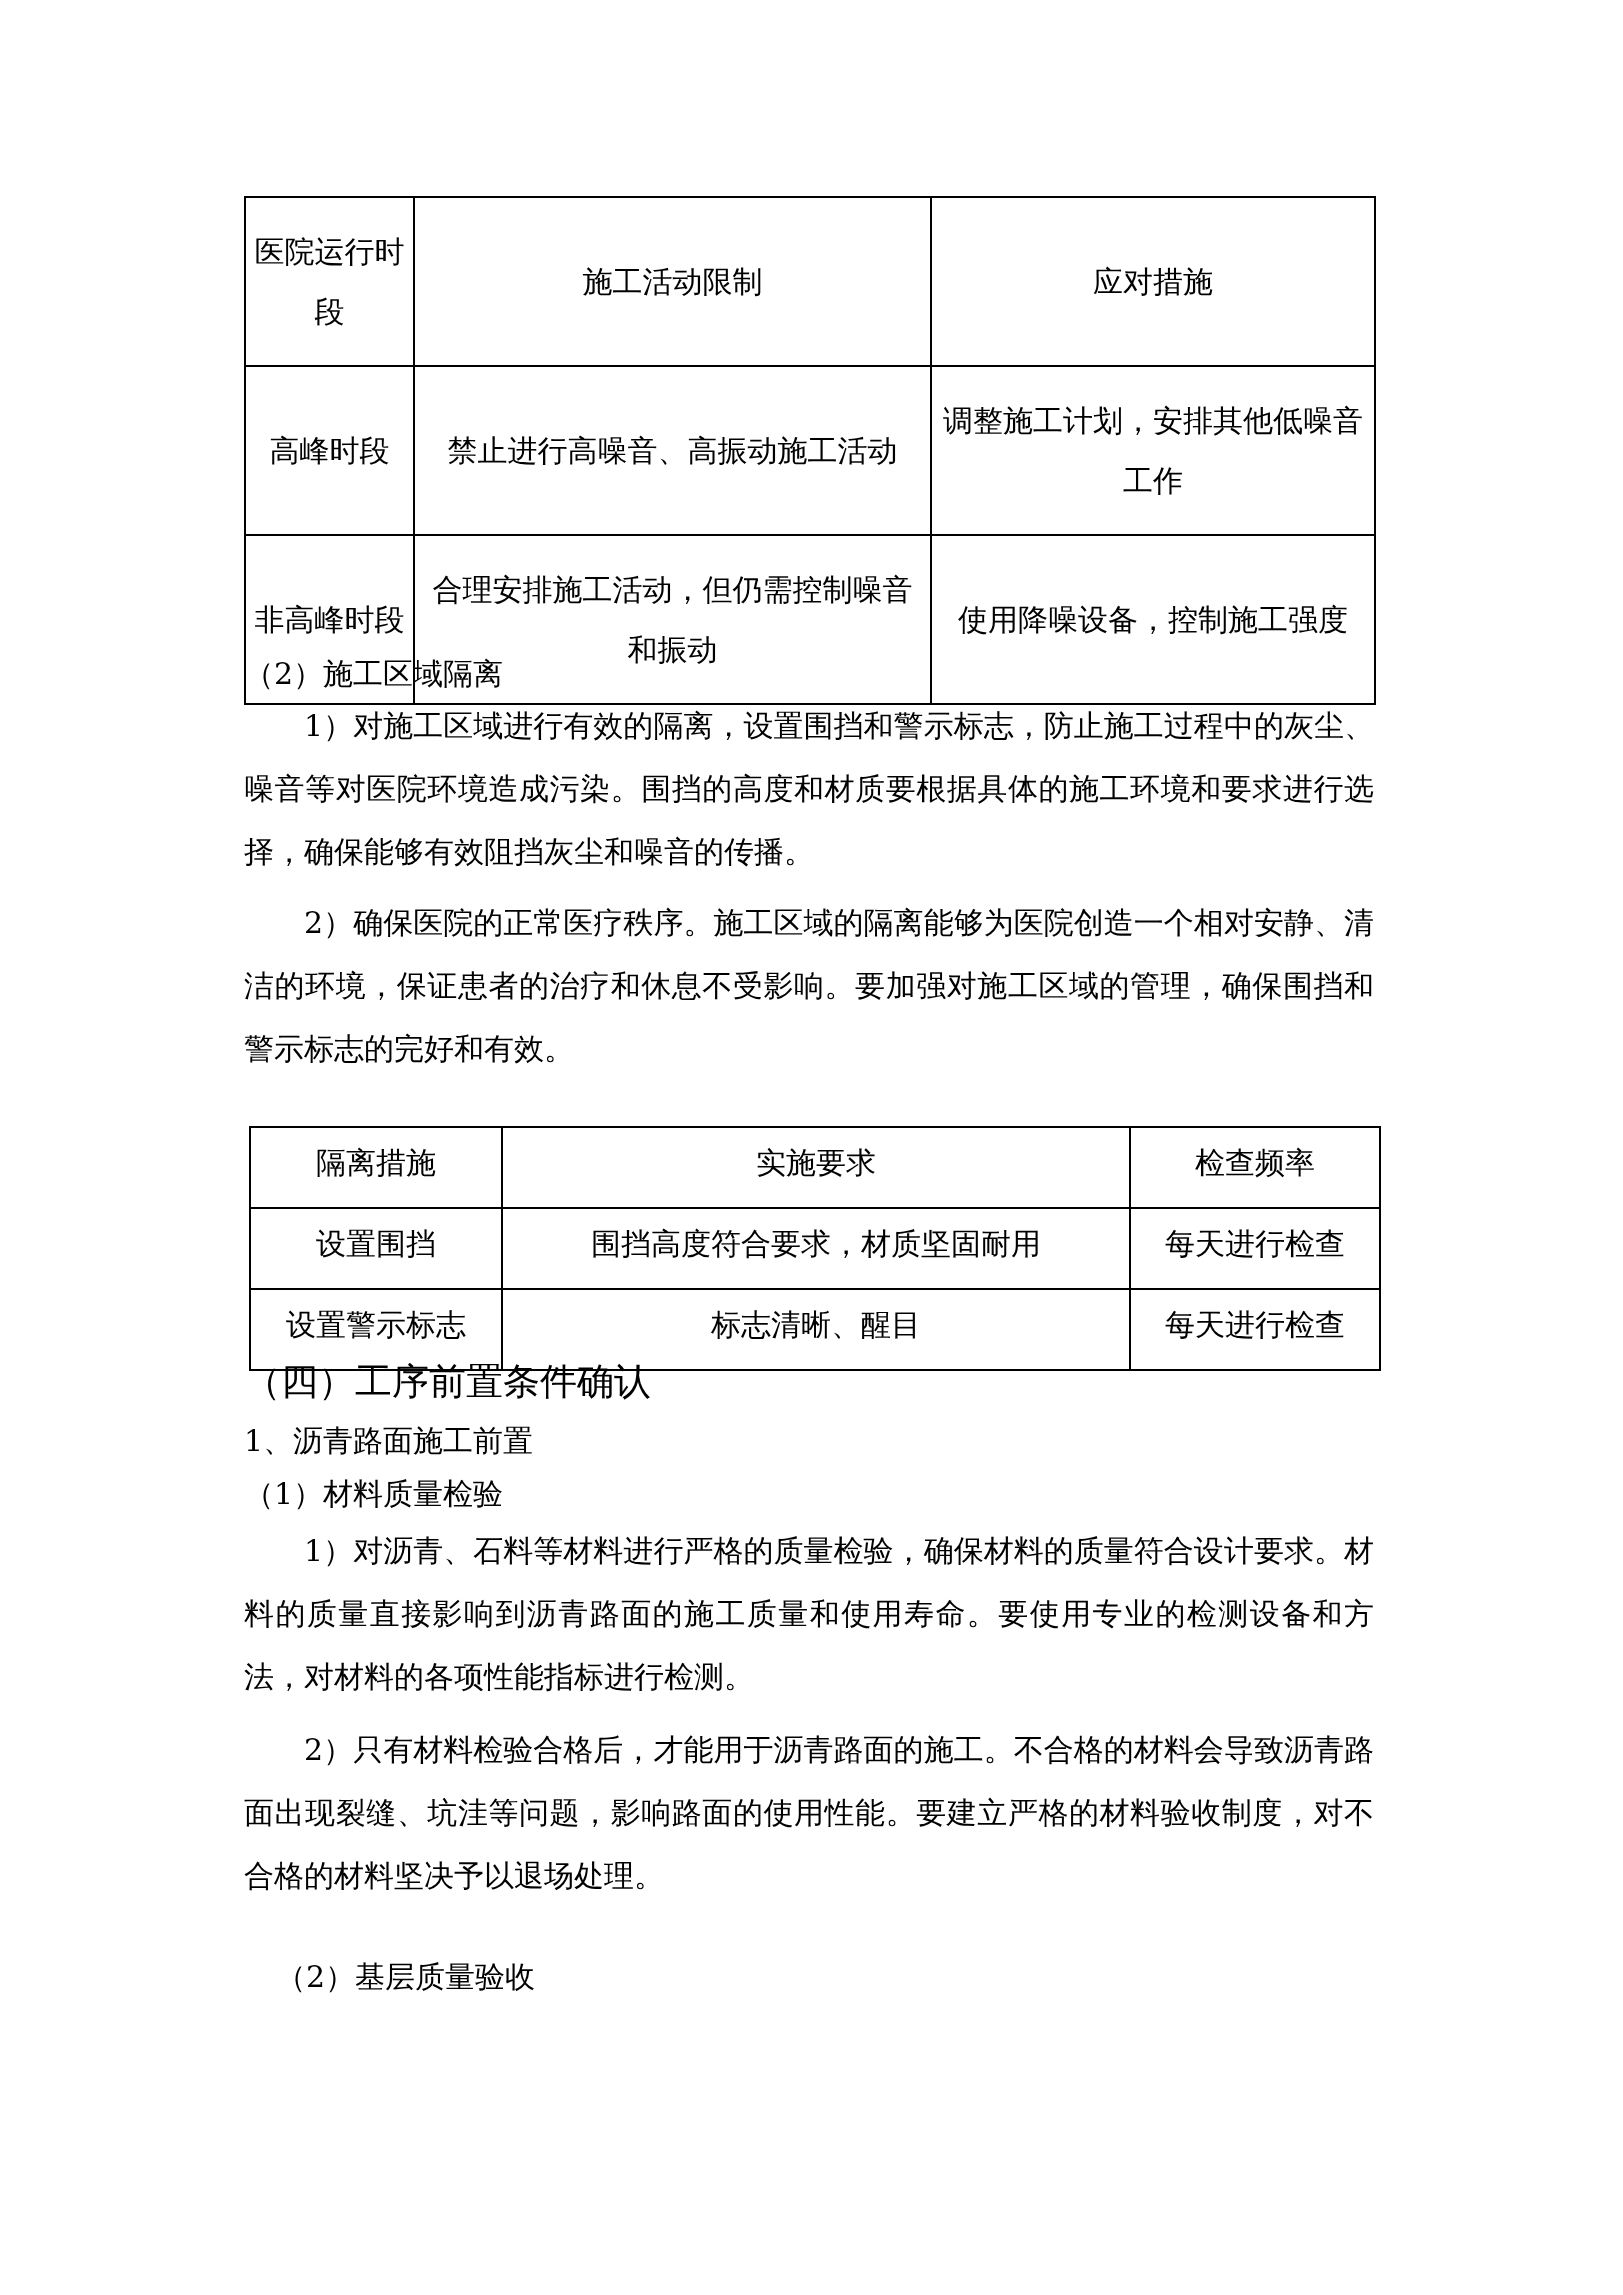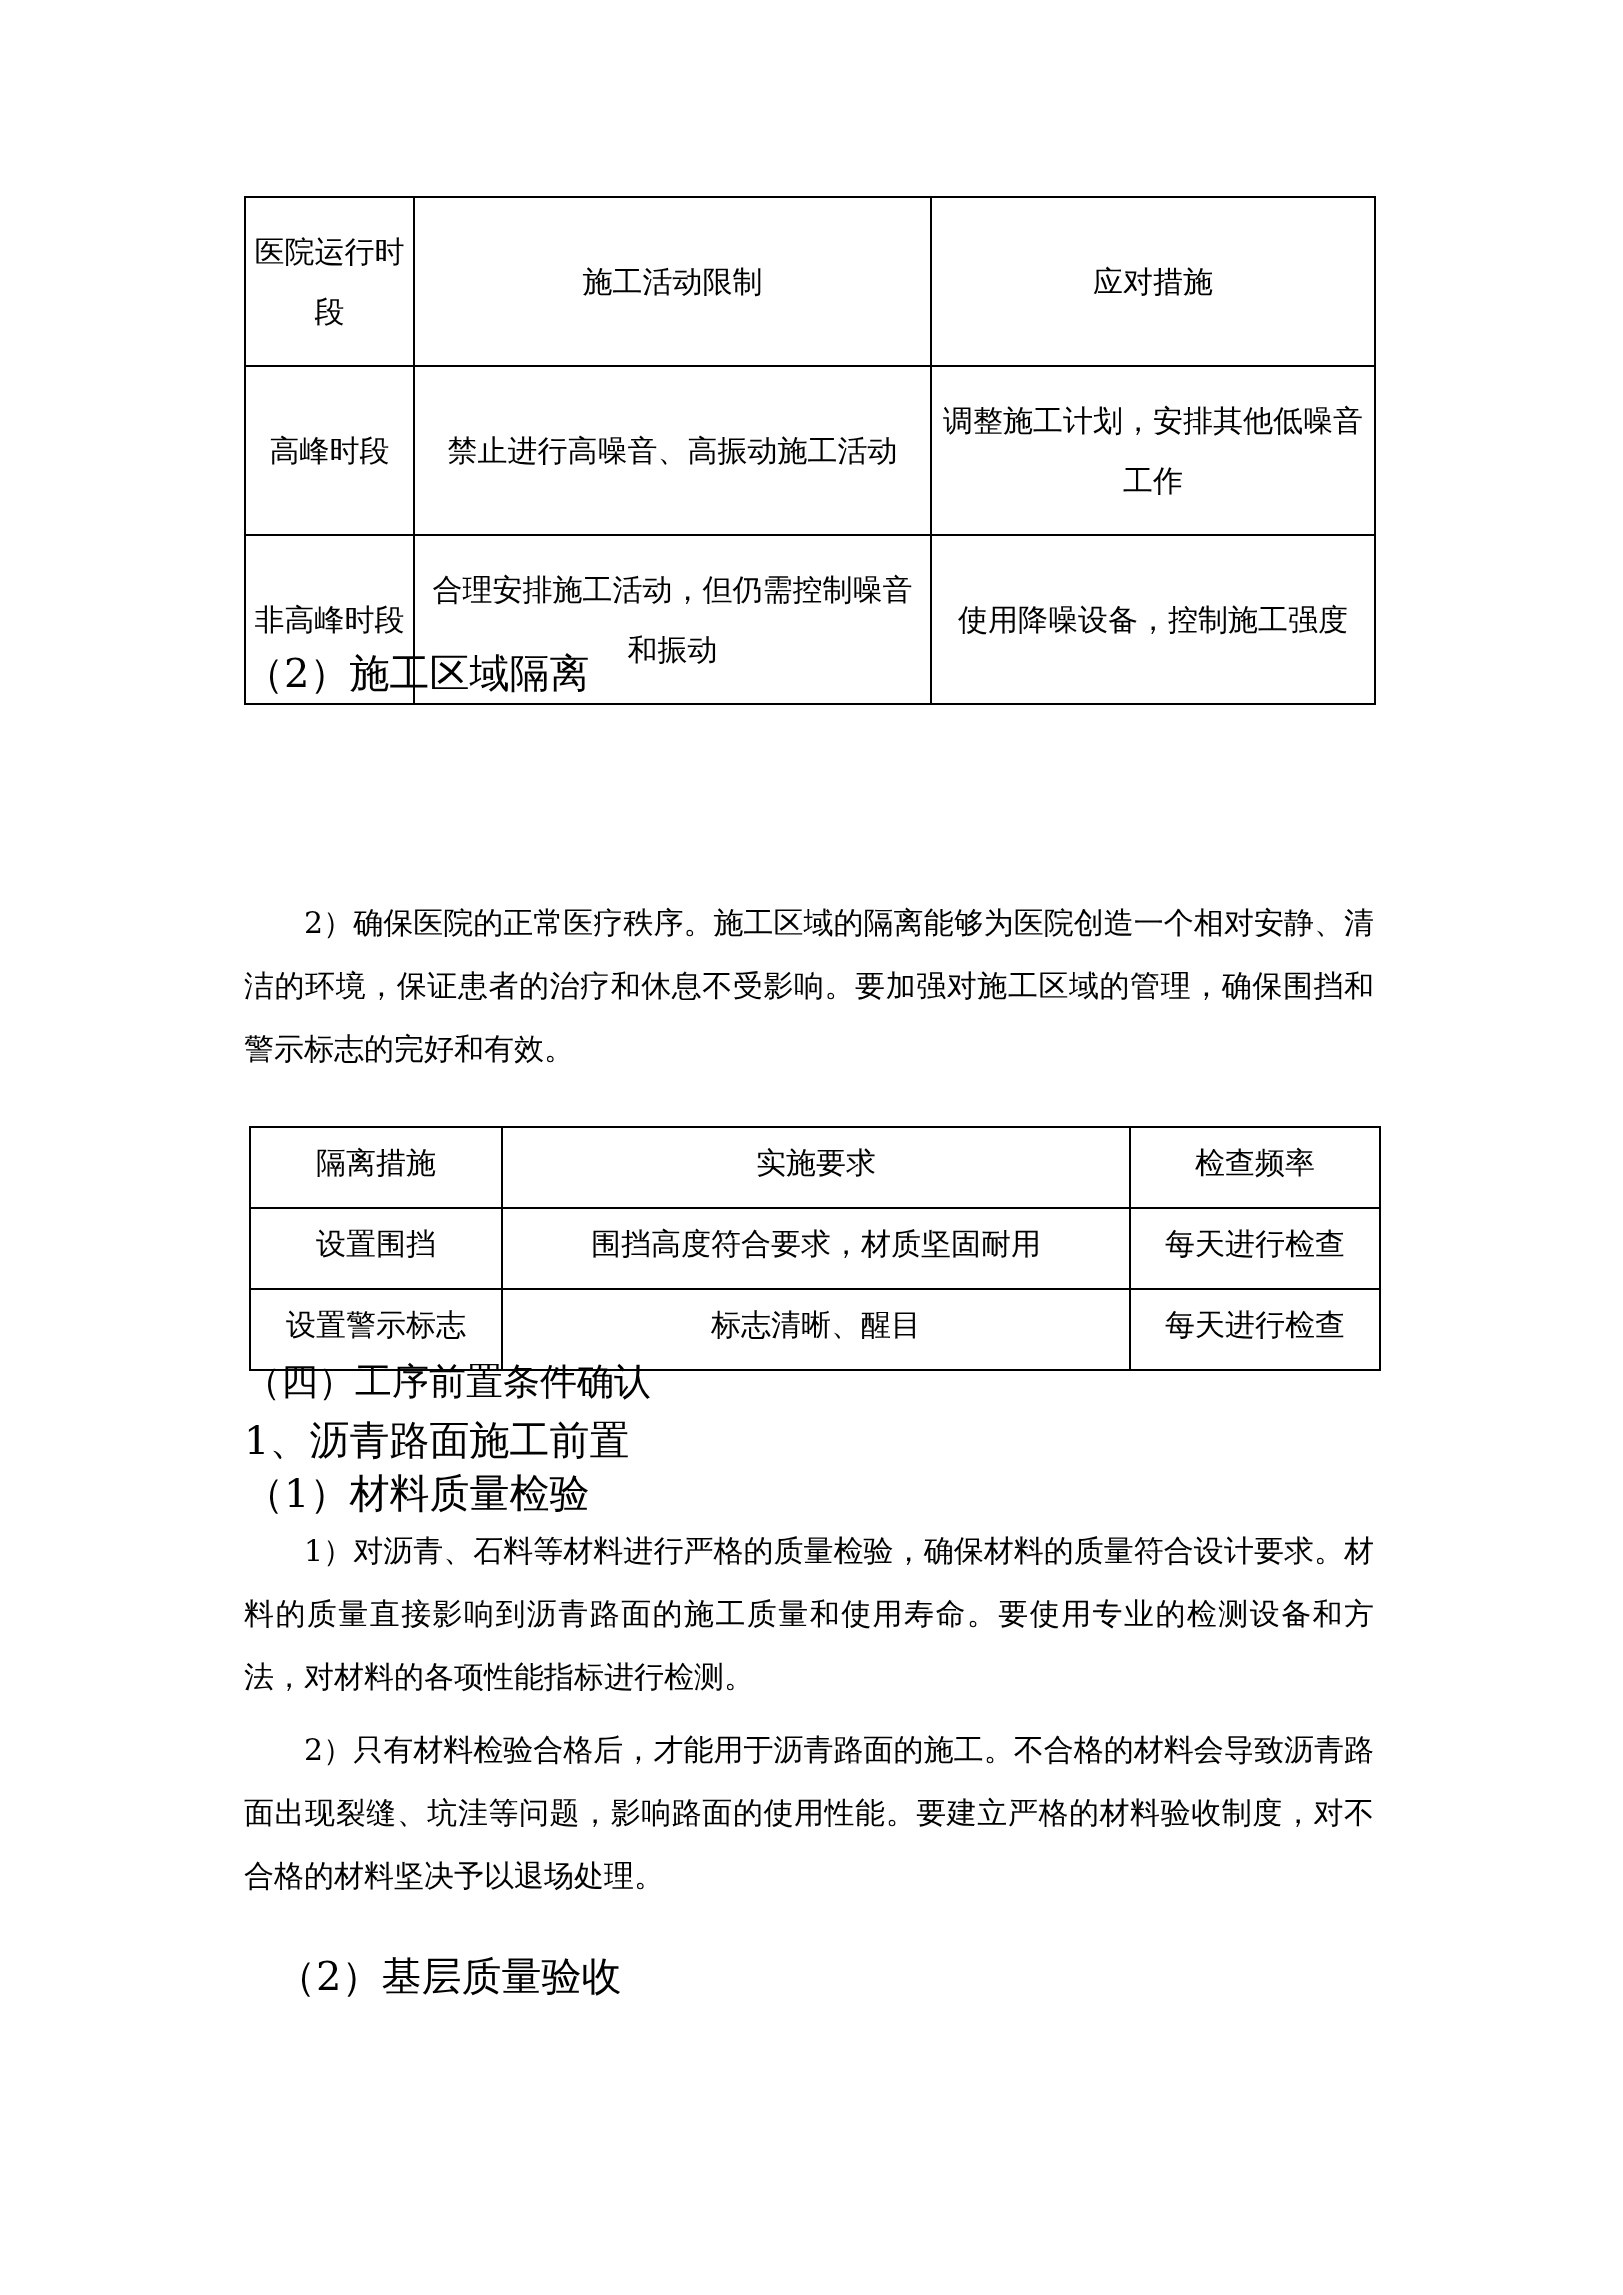--- a/index.html
+++ b/index.html
@@ -13,21 +13,21 @@
   #table1 td.c1 { width: 169px; }
   #table1 td.c2 { width: 517px; }
   #table1 td.c3 { width: 444px; }
   #table1 tr { height: 169px; }
   #table2 { left: 249px; top: 1098px; width: 1130px; margin-top: 28px; }
   #table2 td { vertical-align: top; padding-top: 5.2px; }
   #table2 td.c1 { width: 252px; }
   #table2 td.c2 { width: 628px; border-radius: 7px; }
   #table2 td.c3 { width: 250px; }
   #table2 tr { height: 81px; }
-  .line { position: absolute; font-size: 40px; line-height: 39px; white-space: nowrap; }
+  .line { position: absolute; font-size: 30px; line-height: 39px; white-space: nowrap; }
   .para { position: absolute; left: 244px; width: 1130px; font-size: 30px; line-height: 63px;
           text-align: justify; text-indent: 60px; }
   .heading4 { font-size: 37px; }
 </style>
 </head>
 <body>
 
 <div class="page">
 
   <table id="table1" class="doc-table">
@@ -44,20 +44,21 @@
     </tr>
     <tr>
       <td class="c1">非高峰时段</td>
       <td class="c2">合理安排施工活动，但仍需控制噪音和振动</td>
       <td class="c3">使用降噪设备，控制施工强度</td>
     </tr>
   </tbody>
     </table>
 
   <div class="line" style="left:244px; top:654px;">（2）施工区域隔离</div>
+  <div class="para" style="top:694px;">1）对施工区域进行有效的隔离，设置围挡和警示标志，防止施工过程中的灰尘、噪音等对医院环境造成污染。围挡的高度和材质要根据具体的施工环境和要求进行选择，确保能够有效阻挡灰尘和噪音的传播。</div>
   <div class="para" style="top:891px;">2）确保医院的正常医疗秩序。施工区域的隔离能够为医院创造一个相对安静、清洁的环境，保证患者的治疗和休息不受影响。要加强对施工区域的管理，确保围挡和警示标志的完好和有效。</div>
 
   <table id="table2" class="doc-table">
     <tbody>
         <tr>
       <td class="c1">隔离措施</td>
       <td class="c2">实施要求</td>
       <td class="c3">检查频率</td>
     </tr>
     <tr>

